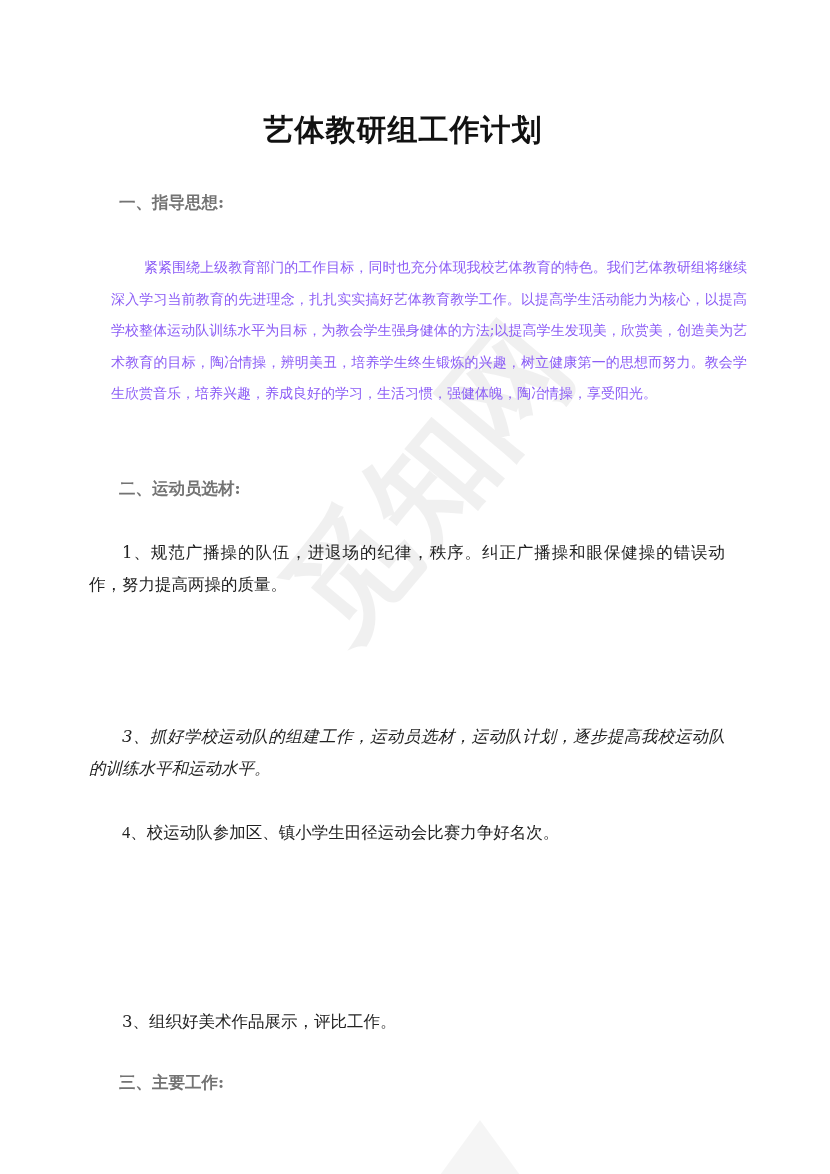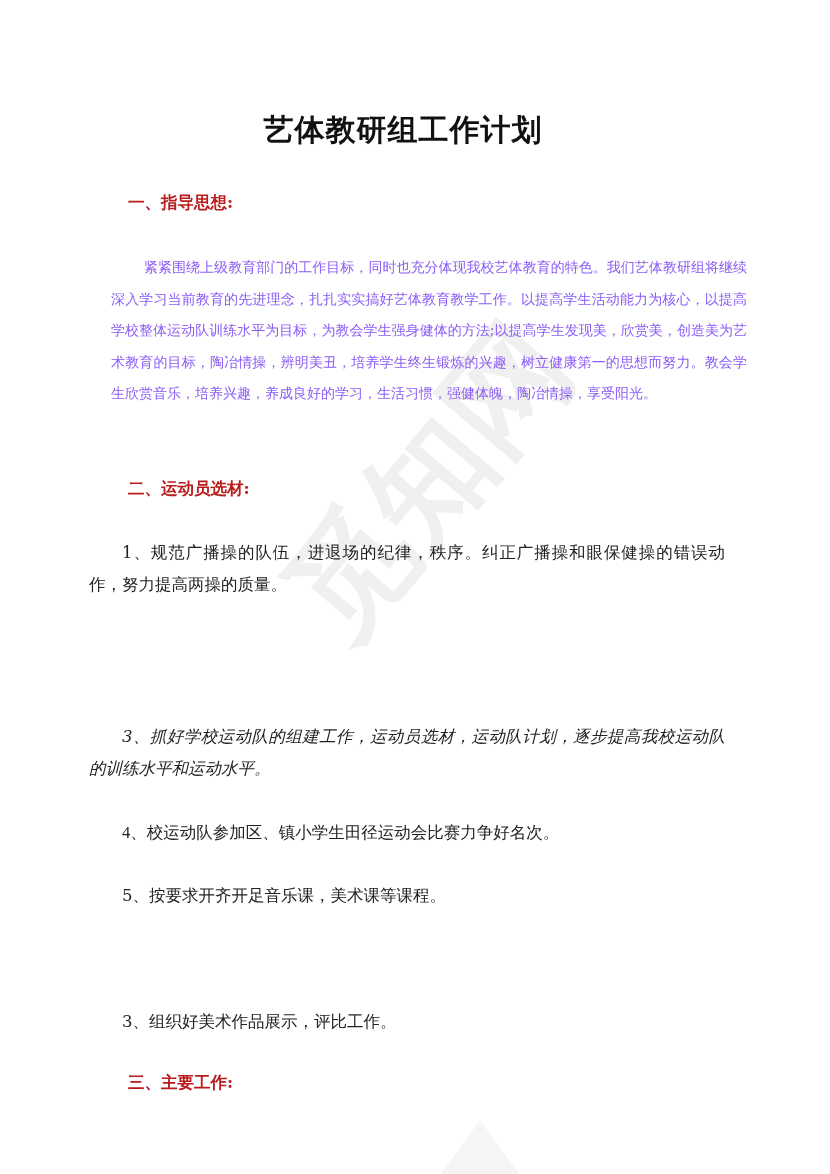--- a/index.html
+++ b/index.html
@@ -1,21 +1,21 @@
 <!DOCTYPE html>
 <html><head>
 <meta charset="utf-8">
 <style>
   html, body { margin: 0; padding: 0; background: #ffffff; }
   body { width: 830px; height: 1174px; position: relative; overflow: hidden;
          font-family: "DejaVu Serif", "Liberation Serif", serif; color: #1a1a1a; }
   .page { position: absolute; left: 0; top: 0; width: 830px; height: 1174px; }
   .title { position: absolute; left: 0; width: 806px; top: 110px; text-align: center;
            font-size: 30px; font-weight: bold; letter-spacing: 1px; color: #111; }
-  .heading { position: absolute; left: 128px; font-size: 16.5px; font-weight: bold; color: #b91c1c; }
+  .heading { position: absolute; left: 119px; font-size: 16.5px; font-weight: bold; color: #737373; }
   .para { position: absolute; left: 111px; width: 636px; font-size: 14px; line-height: 31.5px;
           text-indent: 33px; text-align: justify; color: #8b5cf6; }
   .item { position: absolute; left: 89px; width: 636px; font-size: 16.5px; line-height: 31.5px;
           text-indent: 33px; text-align: justify; color: #222; }
   .watermark { position: absolute; color: rgba(0,0,0,0.06); font-size: 120px; font-weight: bold;
                transform: rotate(-50deg); white-space: nowrap; pointer-events: none;
                font-family: "DejaVu Sans", sans-serif; }
   .wm-triangle { position: absolute; width: 0; height: 0; border-left: 80px solid transparent;
                  border-right: 80px solid transparent; border-bottom: 110px solid rgba(0,0,0,0.04); }
 </style>
@@ -31,17 +31,16 @@
 
   <div class="heading" style="top:192px;">一、指导思想:</div>
 
   <div class="para" style="top:252px;">紧紧围绕上级教育部门的工作目标，同时也充分体现我校艺体教育的特色。我们艺体教研组将继续深入学习当前教育的先进理念，扎扎实实搞好艺体教育教学工作。以提高学生活动能力为核心，以提高学校整体运动队训练水平为目标，为教会学生强身健体的方法;以提高学生发现美，欣赏美，创造美为艺术教育的目标，陶冶情操，辨明美丑，培养学生终生锻炼的兴趣，树立健康第一的思想而努力。教会学生欣赏音乐，培养兴趣，养成良好的学习，生活习惯，强健体魄，陶冶情操，享受阳光。</div>
 
   <div class="heading" style="top:478px;">二、运动员选材:</div>
 
   <div class="item" style="top:537px;">1、规范广播操的队伍，进退场的纪律，秩序。纠正广播操和眼保健操的错误动作，努力提高两操的质量。</div>
   <div class="item" style="top:721px;font-style:italic;">3、抓好学校运动队的组建工作，运动员选材，运动队计划，逐步提高我校运动队的训练水平和运动水平。</div>
   <div class="item" style="top:817px;font-family:Liberation Serif, serif;">4、校运动队参加区、镇小学生田径运动会比赛力争好名次。</div>
-  <div class="item" style="top:880px;">5、按要求开齐开足音乐课，美术课等课程。</div>
   <div class="item" style="top:1006px;">3、组织好美术作品展示，评比工作。</div>
 
   <div class="heading" style="top:1072px;">三、主要工作:</div>
 </div>
 
 </body></html>

